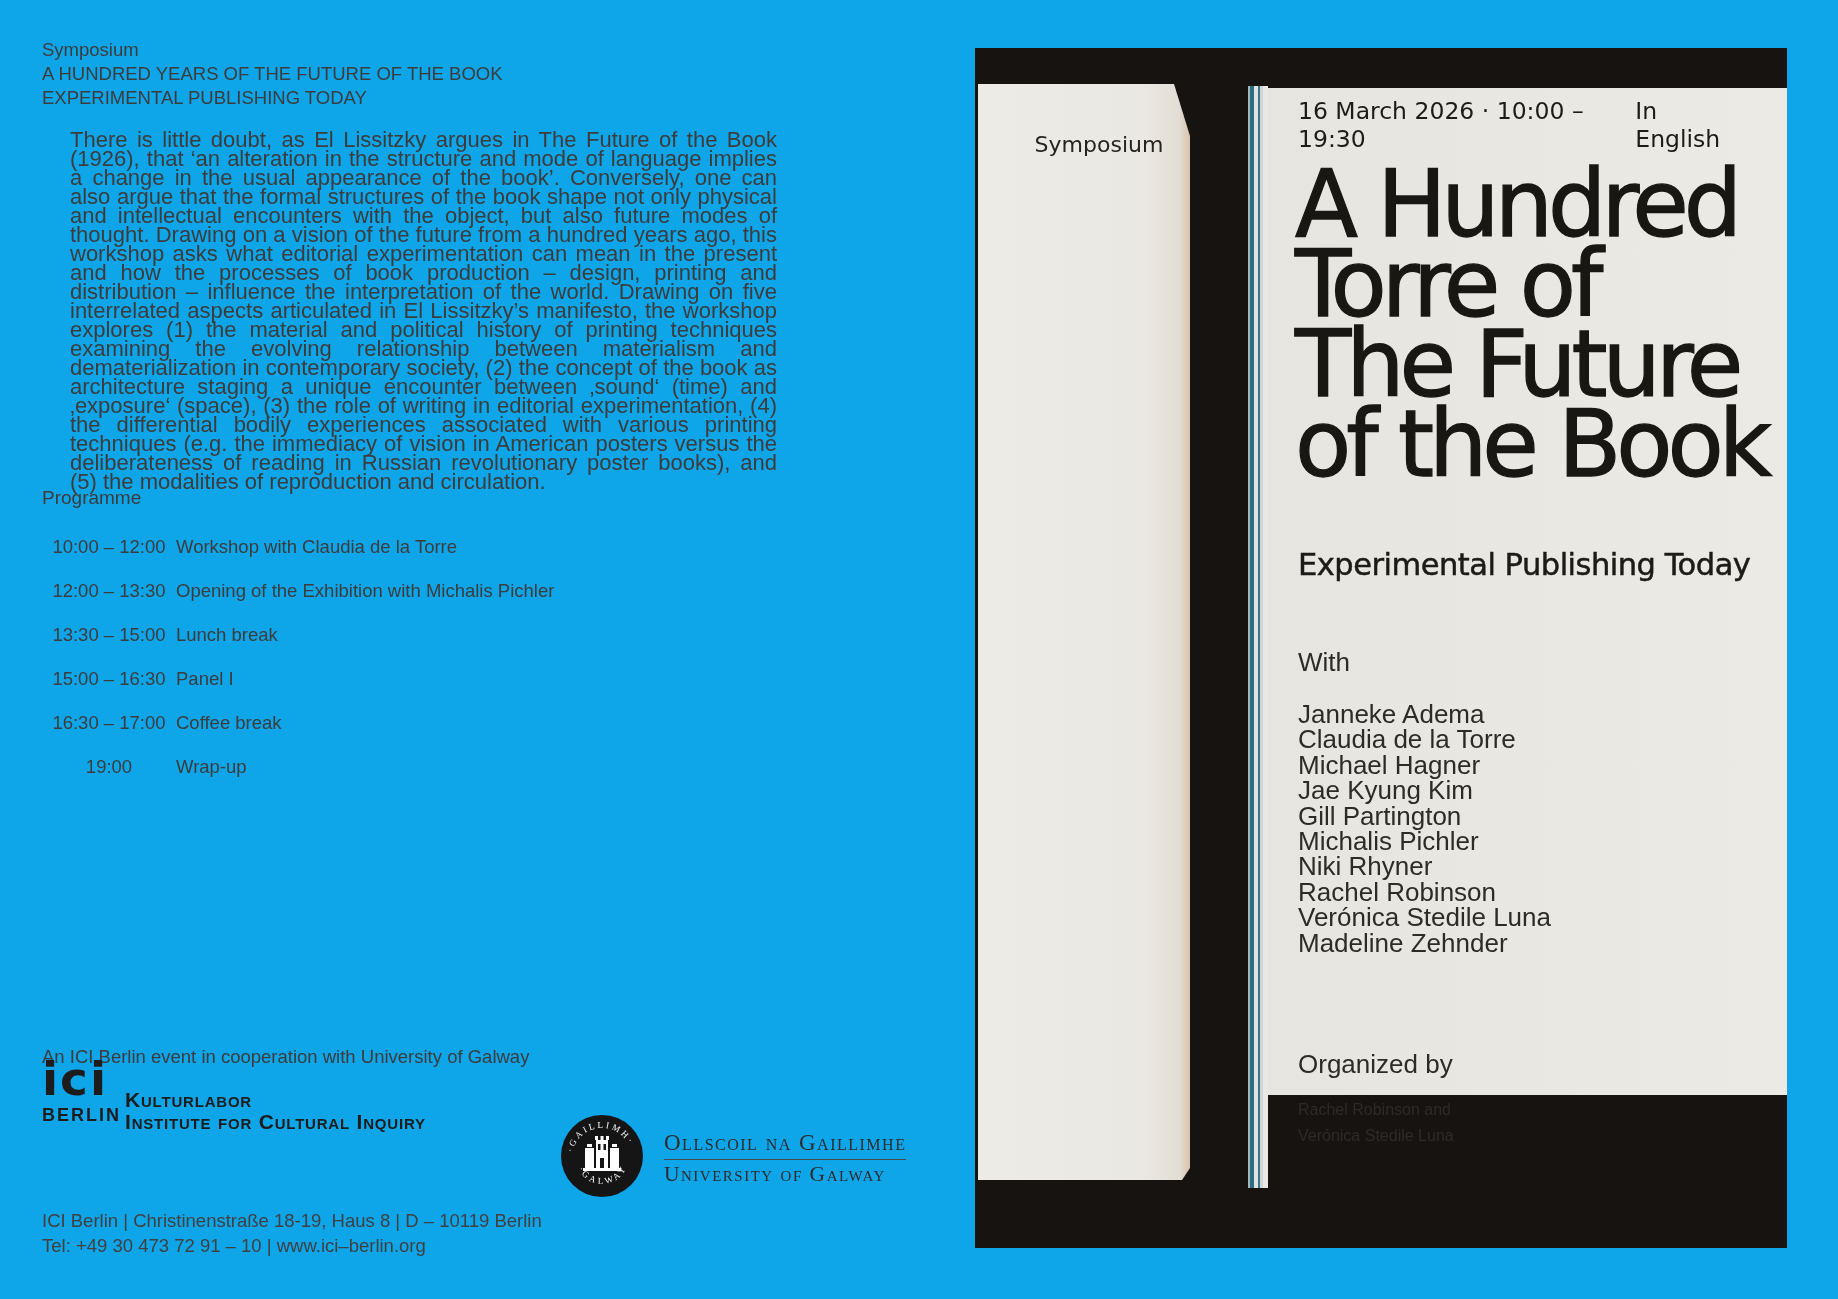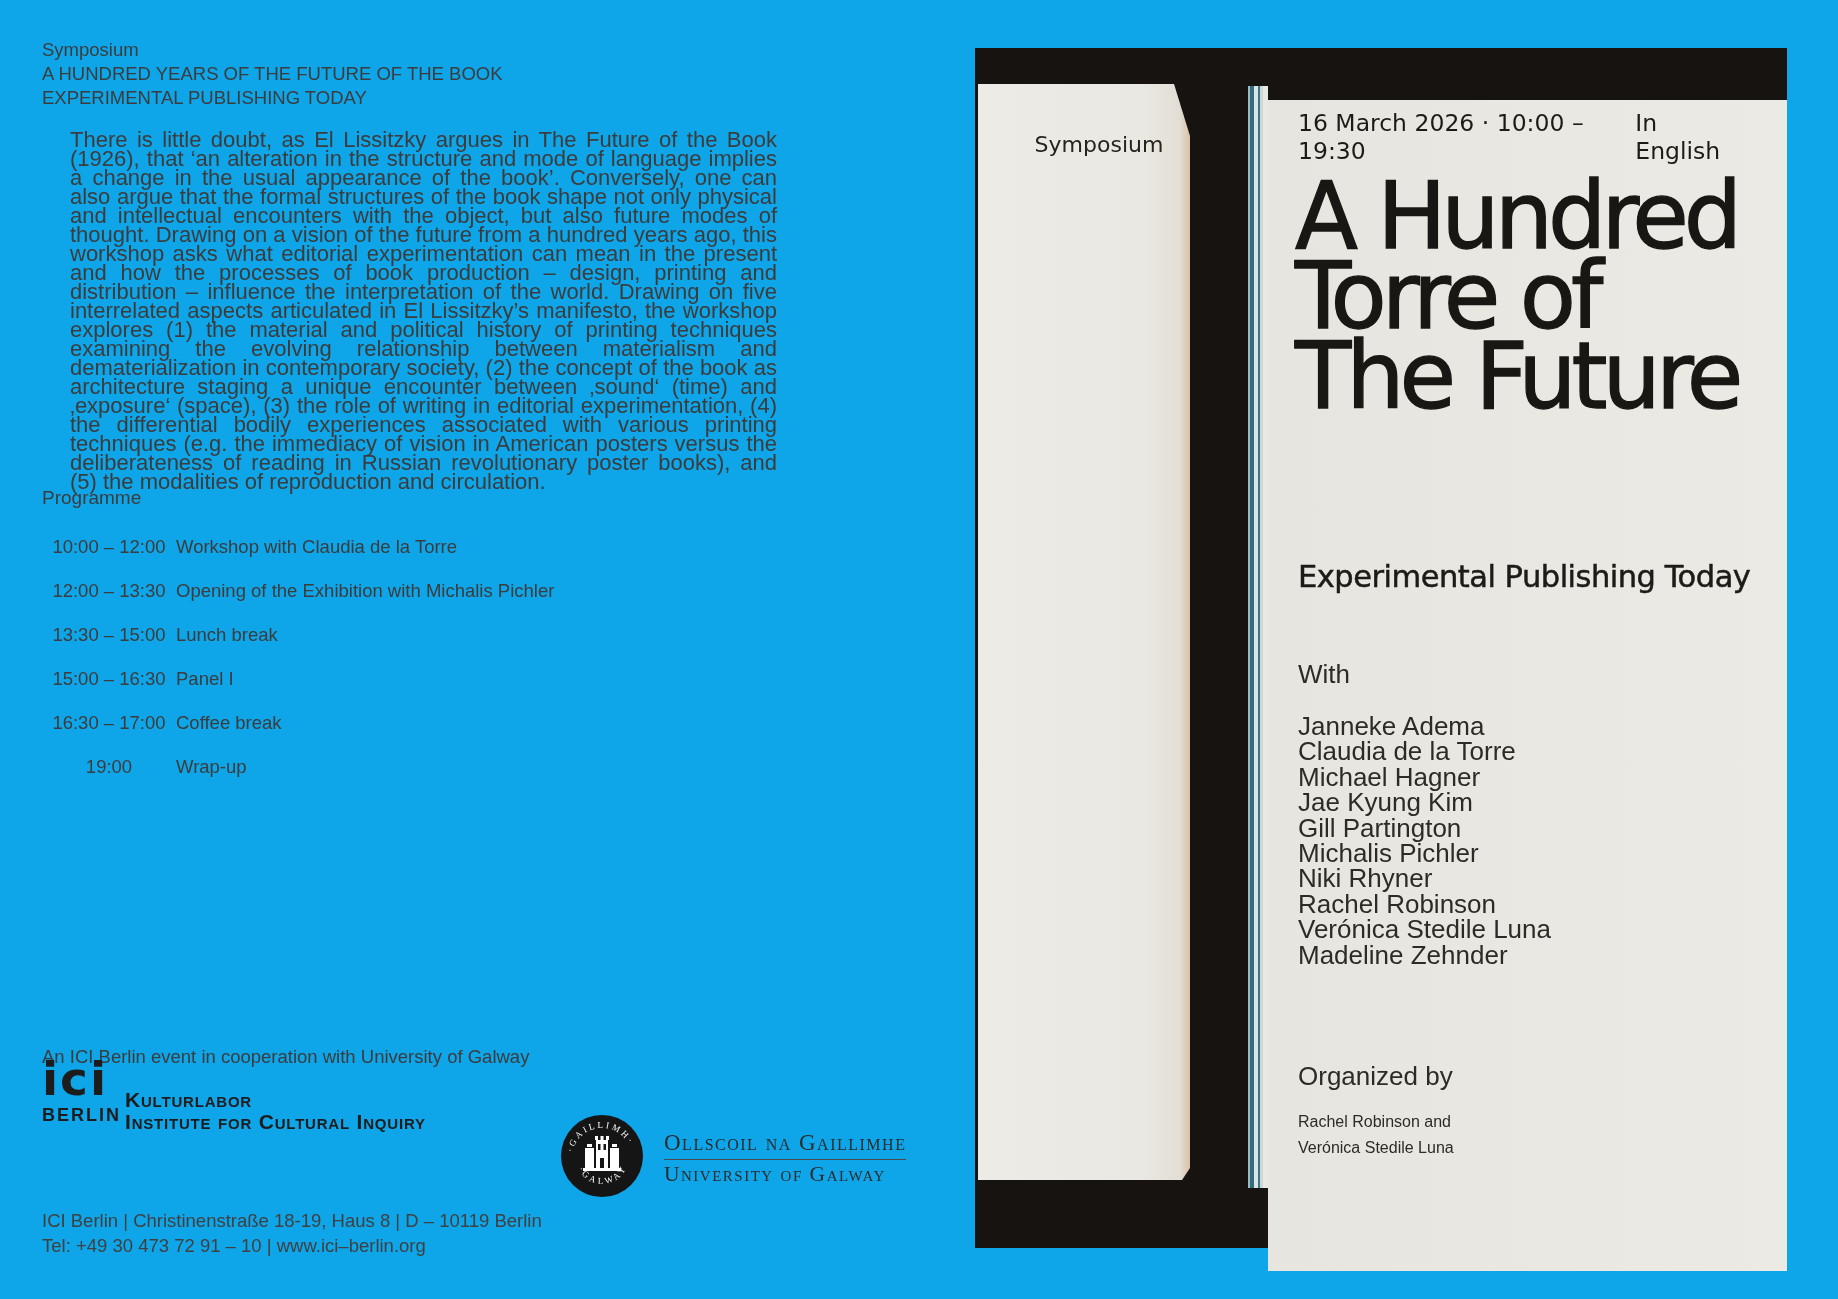--- a/index.html
+++ b/index.html
@@ -36,21 +36,21 @@
   #poster-photo{left:975px;top:48px;width:812px;height:1200px;background:#171310;}
   #back-cover{position:absolute;left:3px;top:36px;width:212px;height:1096px;
       background:linear-gradient(90deg,#edebe5 0%,#eae8e2 78%,#e3ded5 95%,#d9c1a9 100%);
       clip-path:polygon(0 0,calc(100% - 16px) 0,100% 52px,100% calc(100% - 12px),calc(100% - 8px) 100%,0 100%);}
   #back-cover-label{position:absolute;top:48px;left:0;width:100%;text-align:center;
       padding-left:30px;box-sizing:border-box;
       font-family:"DejaVu Sans",sans-serif;font-size:22px;color:#262420;}
   #page-edges{position:absolute;left:270px;top:38px;width:23px;height:1102px;
       background:linear-gradient(90deg,#171310 0 3px,#9fb9bd 3px 5px,#2e6e82 5px 9px,
       #dfe3e1 9px 13px,#35788c 13px 15px,#cfd6d3 15px 18px,#e9e8e3 18px 23px);}
-  #front-cover{position:absolute;left:293px;top:52px;width:519px;height:1171px;
+  #front-cover{position:absolute;left:293px;top:40px;width:519px;height:1007px;
       background:linear-gradient(90deg,#e6e5df,#eceae5);color:#1f1d1a;}
   .geo{font-family:"DejaVu Sans",sans-serif;}
   #cover-top-row{position:absolute;left:30px;right:45px;top:9px;display:flex;
       justify-content:space-between;font-size:23.5px;color:#1d1b18;}
   #cover-title{position:absolute;left:27px;top:77px;font-size:92px;line-height:80px;
       letter-spacing:-5px;color:#191714;-webkit-text-stroke:1.3px #191714;white-space:nowrap;}
   #cover-subtitle{position:absolute;left:30px;top:459px;font-size:30.5px;letter-spacing:-0.5px;
       color:#1d1b18;-webkit-text-stroke:0.5px #1d1b18;}
   #cover-with{position:absolute;left:30px;top:559px;font-size:26px;color:#2d2b28;}
   #cover-speakers{position:absolute;left:30px;top:614px;font-size:26px;line-height:25.4px;color:#2d2b28;}
@@ -163,20 +163,21 @@
     <div id="front-cover">
       <div id="cover-top-row" class="geo">
         <span>16 March 2026 · 10:00 – 19:30</span>
         <span>In English</span>
       </div>
 
       <div id="cover-title" class="geo">
         <div>A Hundred</div>
         <div>Torre of</div>
         <div>The Future</div>
+        <div>of the Book</div>
       </div>
 
       <div id="cover-subtitle" class="geo">Experimental Publishing Today</div>
 
       <div id="cover-with">With</div>
 
       <div id="cover-speakers">
         <div>Janneke Adema</div>
         <div>Claudia de la Torre</div>
         <div>Michael Hagner</div>

